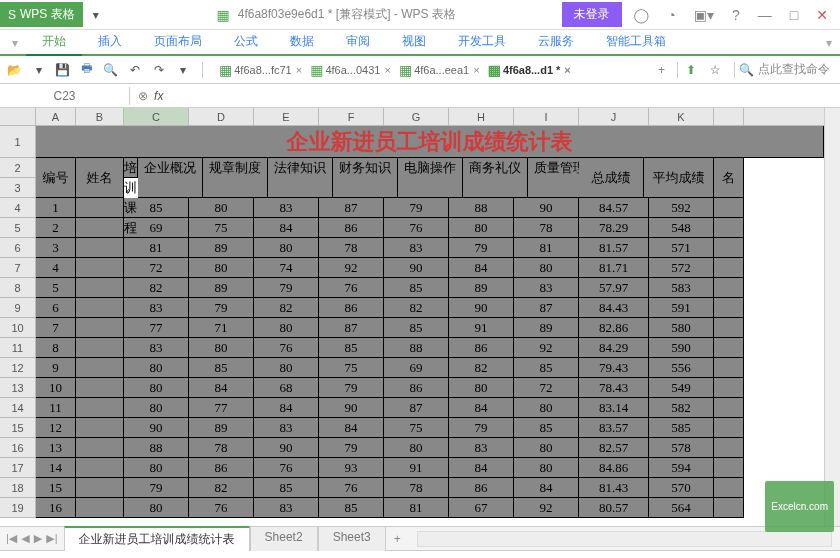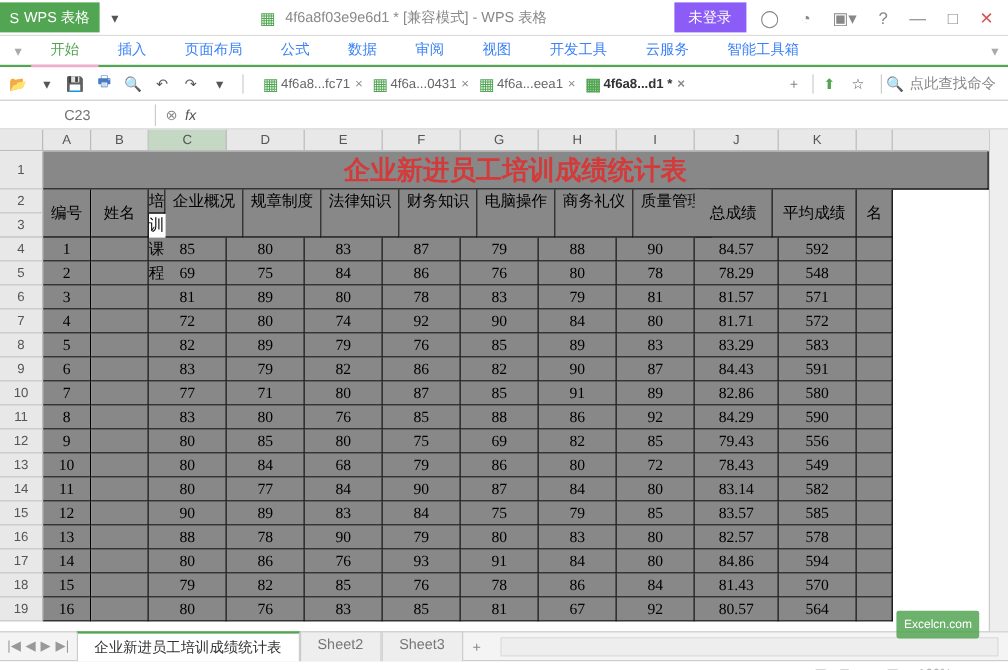--- a/index.html
+++ b/index.html
@@ -10,21 +10,21 @@
     .title-docs { display: flex; align-items: center; gap: 8px; flex: 1; justify-content: center; }
     .doc-icon-green { color: #52a552; font-size: 14px; }
     .title-text { color: #888; font-size: 12px; }
     .login-status { background: #8b5cf6; color: #fff; padding: 4px 12px; font-size: 12px; margin-right: 8px; }
     .title-controls { display: flex; align-items: center; gap: 10px; padding-right: 8px; }
     .title-ctrl { color: #888; cursor: pointer; font-size: 14px; padding: 2px 4px; }
     .title-close { color: #d45454; }
     
     .ribbon-tabs { height: 26px; background: #fff; display: flex; align-items: flex-end; padding-left: 4px; border-bottom: 2px solid #52a552; }
     .ribbon-tab { padding: 4px 16px; color: #3b82f6; font-size: 12px; cursor: pointer; }
-    .ribbon-tab.active { color: #52a552; border-bottom: 2px solid #f9a8d4; margin-bottom: -2px; }
+    .ribbon-tab.active { color: #52a552; border-bottom: 2px solid #15803d; margin-bottom: -2px; }
     .dropdown-btn { padding: 4px 8px; color: #aaa; }
     
     .toolbar { height: 28px; background: #fff; display: flex; align-items: center; padding: 0 6px; border-bottom: 1px solid #ccc; }
     .tool-icon { width: 18px; height: 18px; margin-right: 6px; display: inline-flex; align-items: center; justify-content: center; cursor: pointer; color: #555; }
     .tool-icon.orange { color: #e88a3c; }
     .tool-icon.blue { color: #4a7cc4; }
     .tool-icon.green { color: #52a552; }
     .tool-sep { width: 1px; height: 16px; background: #ccc; margin: 0 4px; }
     .file-tabs { display: flex; align-items: center; flex: 1; margin-left: 8px; }
     .file-tab { display: flex; align-items: center; padding: 0 4px; gap: 2px; color: #666; font-size: 11px; }
@@ -69,21 +69,21 @@
     .sheet-tab { padding: 3px 14px; background: #fff; border: 1px solid #ccc; border-bottom: none; font-size: 12px; color: #333; margin-top: -1px; cursor: pointer; }
     .sheet-tab.active { background: #fff; font-weight: normal; border-top: 2px solid #52a552; }
     .sheet-tab.inactive { background: #eee; color: #777; }
     .sheet-add { padding: 0 8px; color: #888; cursor: pointer; }
     .hscroll-area { flex: 1; height: 16px; margin: 3px 8px; background: #eee; border: 1px solid #ddd; }
     
     .status-bar { height: 22px; display: flex; align-items: center; justify-content: flex-end; padding: 0 8px; gap: 10px; border-top: 1px solid #ccc; font-size: 11px; color: #666; }
     .status-icon { cursor: pointer; }
     .zoom-level { min-width: 40px; text-align: center; }
     
-    .watermark { position: absolute; right: 24px; bottom: 26px; background: rgba(82,165,82,0.85); color: #fff; font-size: 10px; padding: 6px 6px; border-radius: 2px; }
+    .watermark { position: absolute; right: 6px; bottom: 26px; background: rgba(82,165,82,0.85); color: #fff; font-size: 10px; padding: 20px 6px; border-radius: 2px; }
     
     .col-A { width: 40px; } .col-B { width: 48px; } .col-C { width: 65px; } .col-D { width: 65px; }
     .col-E { width: 65px; } .col-F { width: 65px; } .col-G { width: 65px; } .col-H { width: 65px; }
     .col-I { width: 65px; } .col-J { width: 70px; } .col-K { width: 65px; } .col-L { width: 30px; }
   </style>
 </head>
 <body>
 
 <div class="title-bar">
   <div class="app-logo">
@@ -287,21 +287,21 @@
           <div class="row-header">8</div>
           <div class="body-cell col-A">5</div>
           <div class="body-cell col-B"></div>
           <div class="body-cell col-C">82</div>
           <div class="body-cell col-D">89</div>
           <div class="body-cell col-E">79</div>
           <div class="body-cell col-F">76</div>
           <div class="body-cell col-G">85</div>
           <div class="body-cell col-H">89</div>
           <div class="body-cell col-I">83</div>
-          <div class="body-cell col-J">83.29</div>
+          <div class="body-cell col-J">57.97</div>
           <div class="body-cell col-K">583</div>
           <div class="body-cell col-L"></div>
         </div>
         <div class="data-row body-row">
           <div class="row-header">9</div>
           <div class="body-cell col-A">6</div>
           <div class="body-cell col-B"></div>
           <div class="body-cell col-C">83</div>
           <div class="body-cell col-D">79</div>
           <div class="body-cell col-E">82</div>

